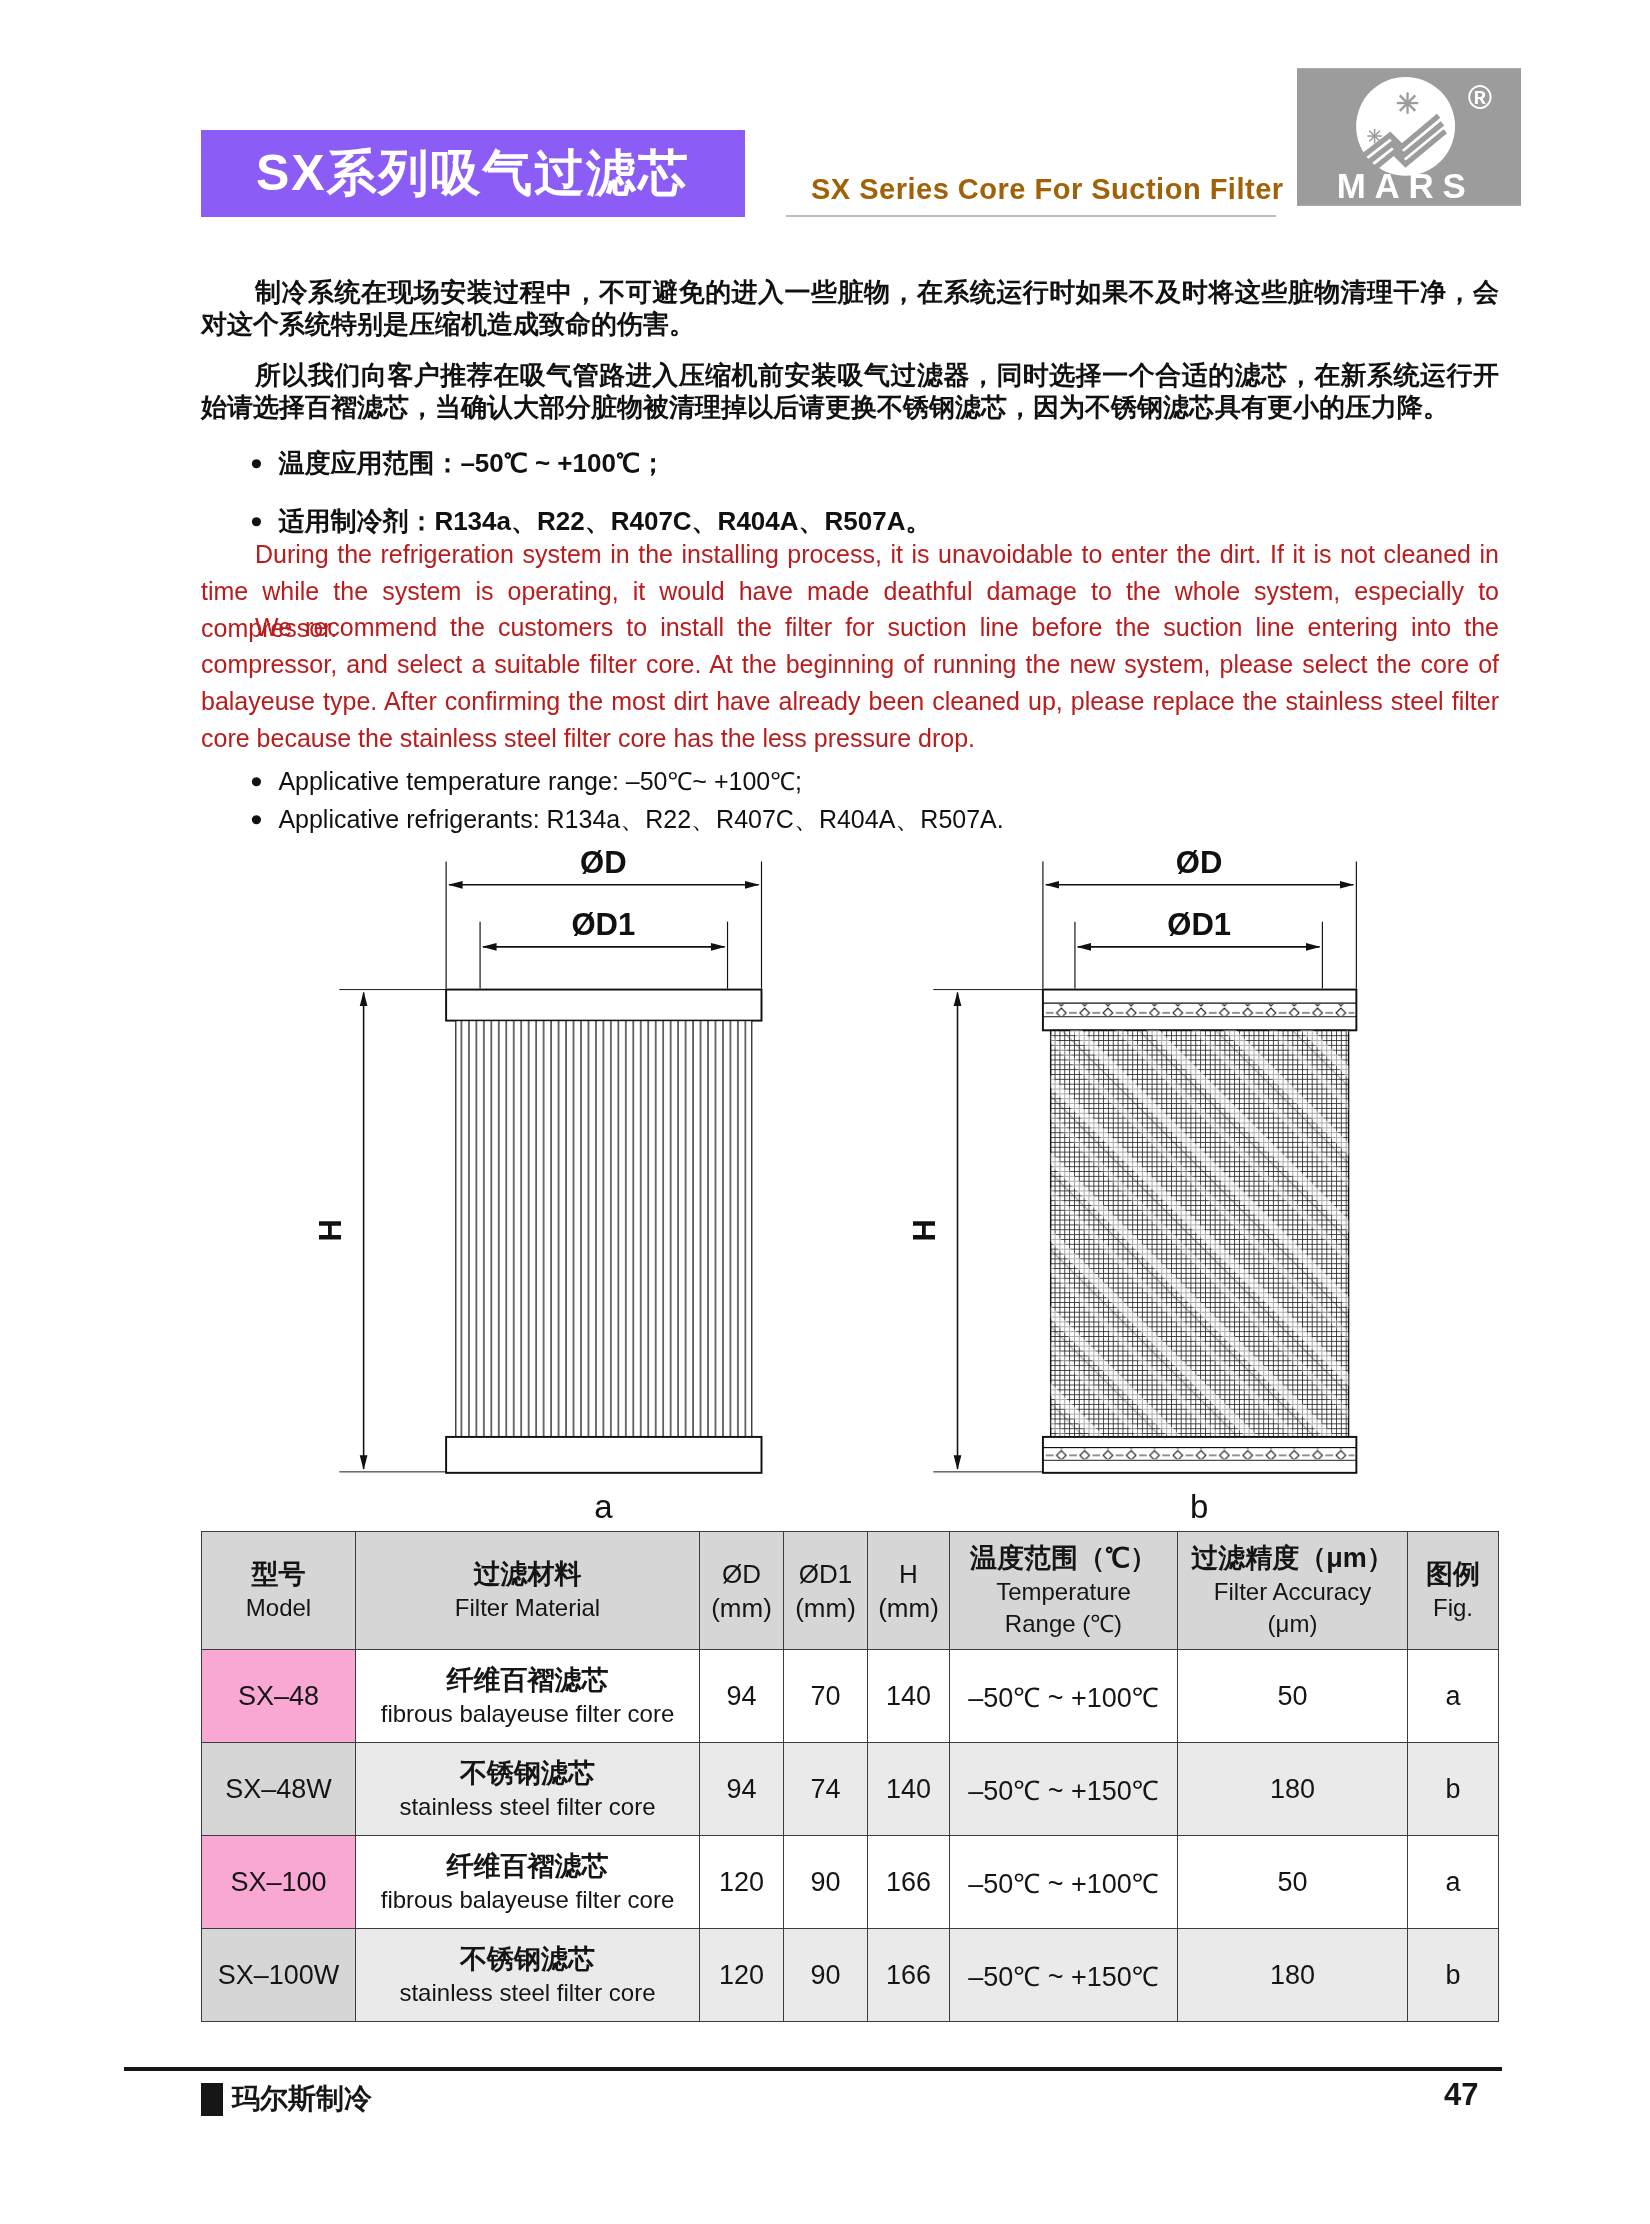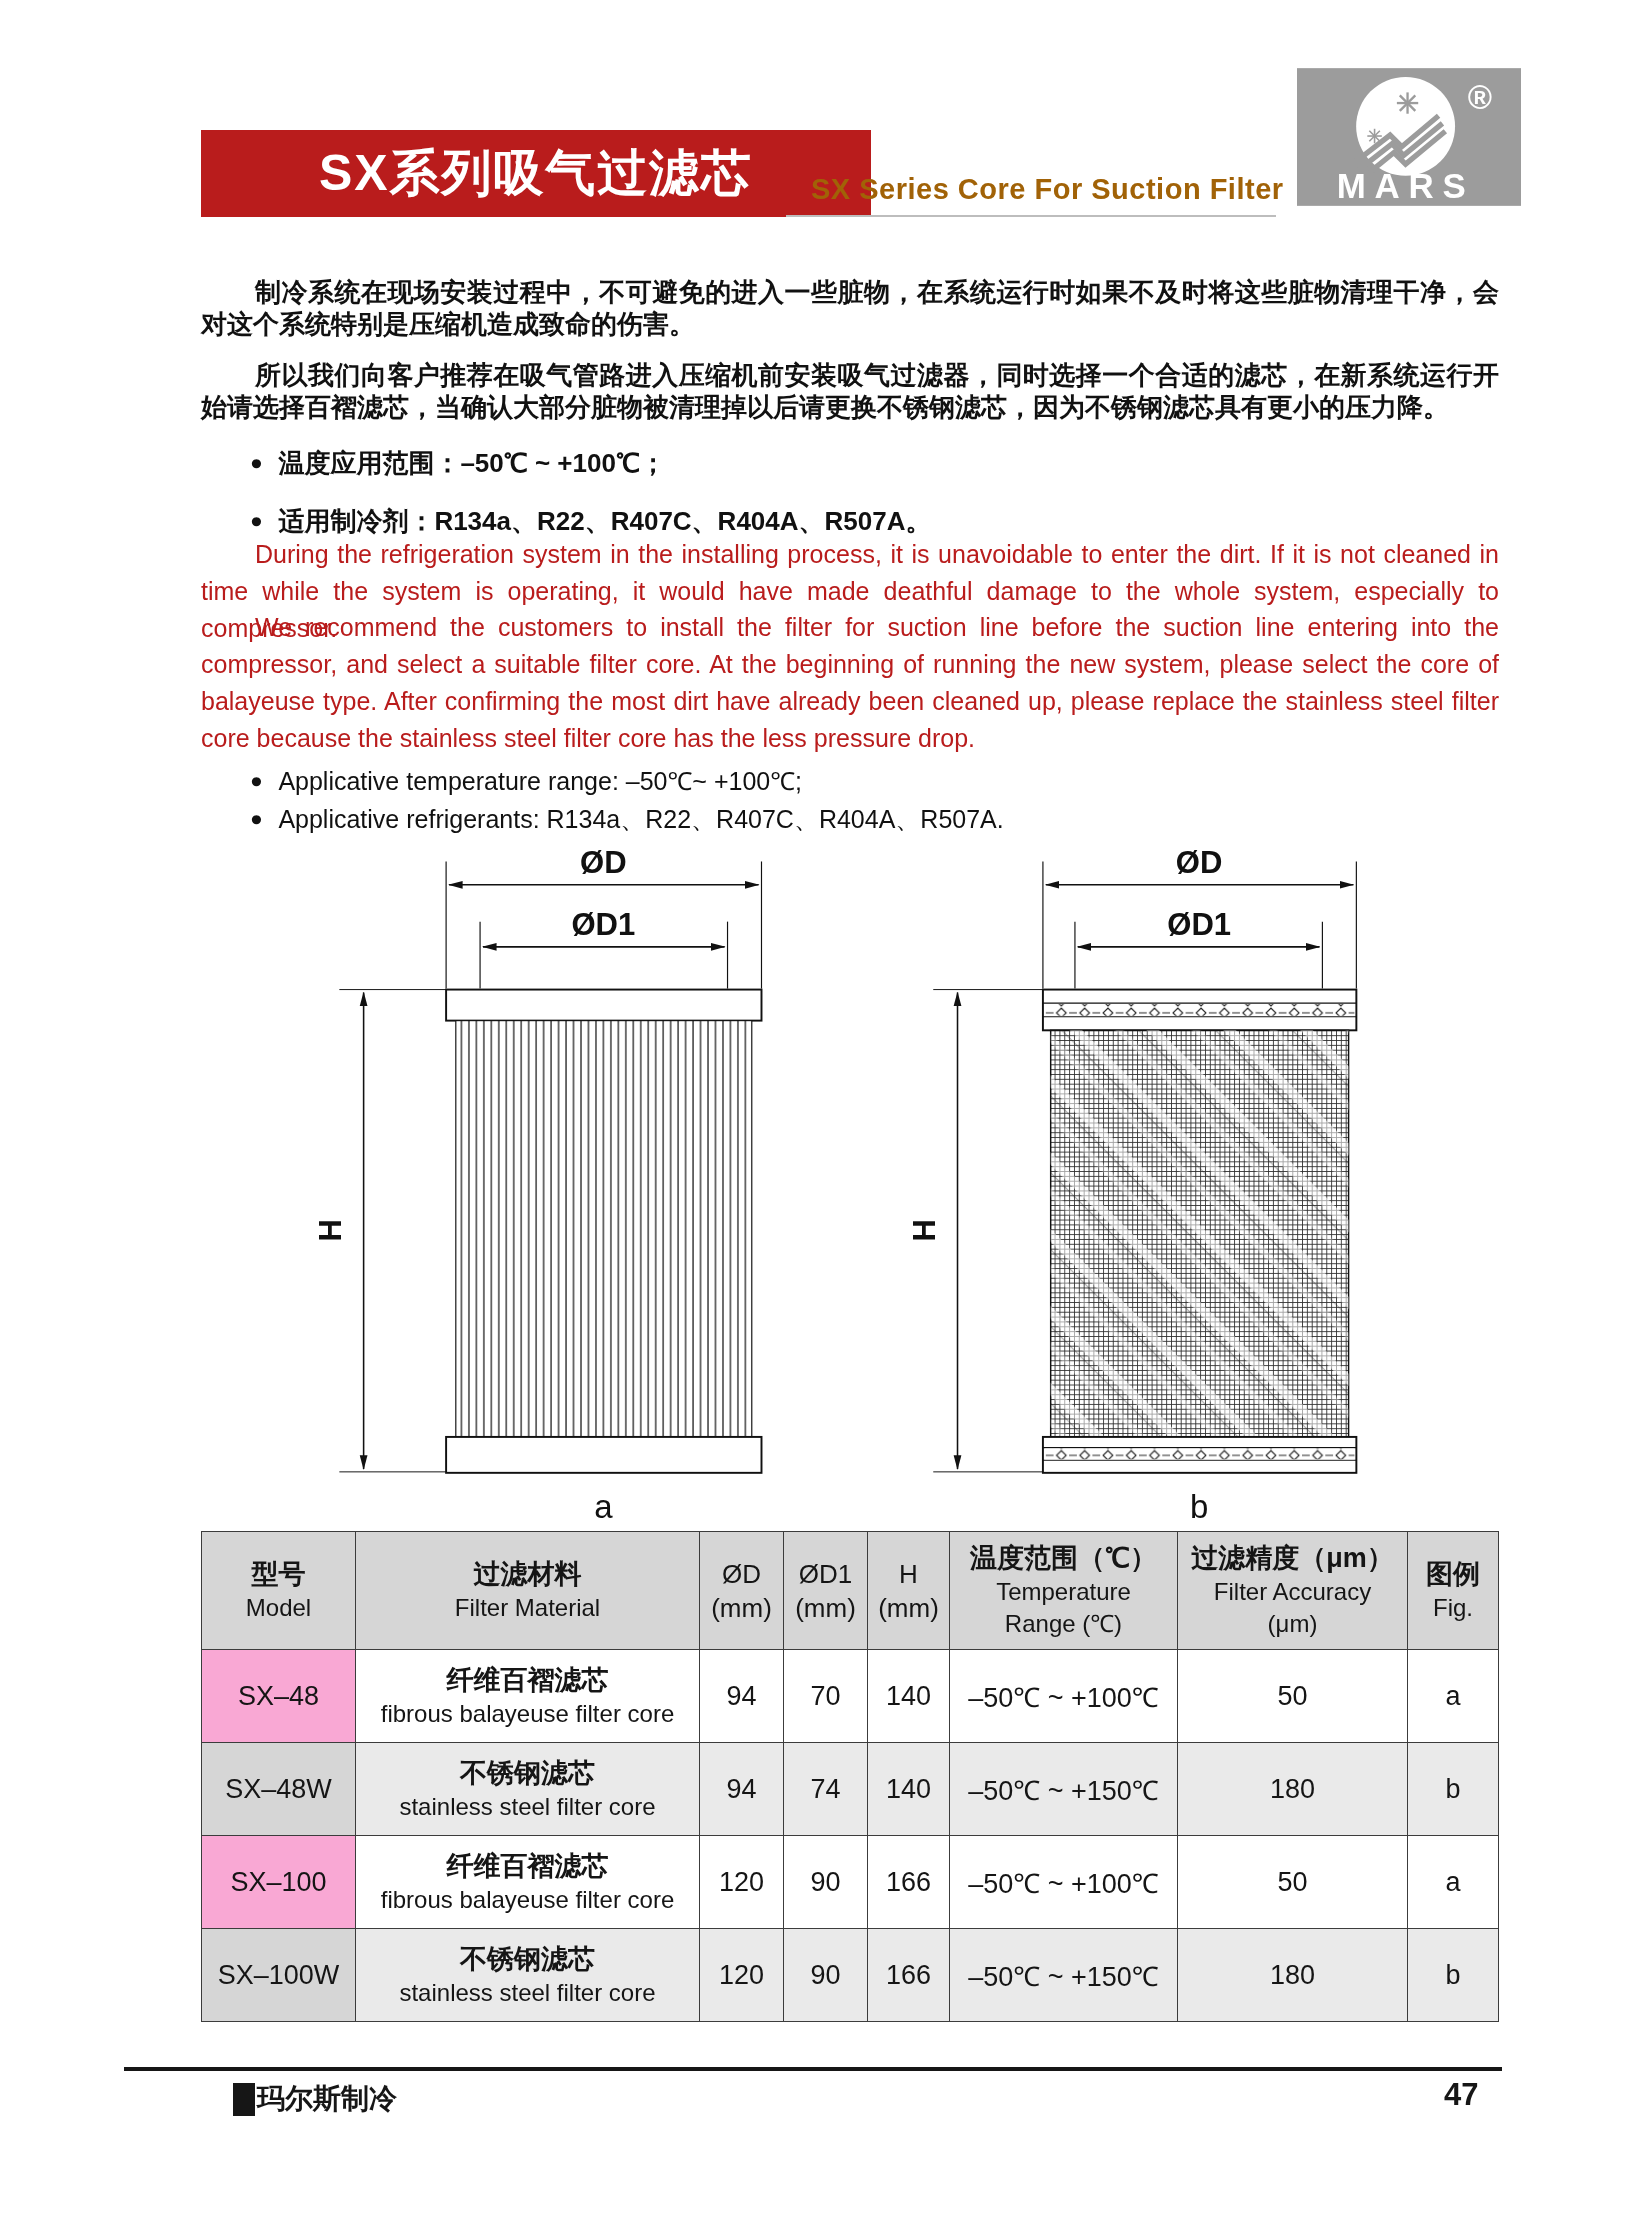--- a/index.html
+++ b/index.html
@@ -1,20 +1,20 @@
 <!DOCTYPE html>
 <html><head>
 <meta charset="utf-8">
 <style>
   * { margin:0; padding:0; box-sizing:border-box; }
   html,body { width:1651px; height:2224px; background:#ffffff; font-family:"Liberation Sans", sans-serif; color:#151515; }
   .page { position:relative; width:1651px; height:2224px; overflow:hidden; background:#fff; }
 
   
-  .banner { position:absolute; left:201px; top:130px; width:670px; height:87px; background:#b91c1c; display:flex; align-items:center; justify-content:center; }
+  .banner { position:absolute; left:201px; top:130px; width:544px; height:87px; background:#8b5cf6; display:flex; align-items:center; justify-content:center; }
   .banner-title { color:#fff; font-size:50px; font-weight:bold; letter-spacing:1.9px; white-space:nowrap; }
   .banner-sub { position:absolute; left:811px; top:173px; font-size:29px; font-weight:bold; color:#a16207; letter-spacing:0.5px; white-space:nowrap; }
   .header-rule { position:absolute; left:786px; top:215px; width:490px; height:1.9px; background:#bdbdbd; }
   .logo-box { position:absolute; left:1297px; top:68px; width:224px; height:138px; }
 
   
   .zh-p { position:absolute; left:201px; width:1298px; font-size:26px; line-height:32px; text-align:justify; text-indent:54px; color:#111; font-weight:600; }
   .en-p { position:absolute; left:201px; width:1298px; font-size:25px; line-height:37px; text-align:justify; text-indent:54px; color:#b91c1c; }
   .bullet { position:absolute; left:250px; font-size:26px; font-weight:600; color:#111; white-space:nowrap; }
   .bullet.en { font-size:25px; font-weight:normal; }
@@ -30,21 +30,21 @@
   table.spec tbody td { height:93px; }
   table.spec .zh { font-size:27px; font-weight:bold; line-height:35px; }
   table.spec .en { font-size:24px; font-weight:normal; line-height:32px; }
   table.spec .ln { font-size:26px; line-height:34px; }
   td.shade { background:#f9a8d4; }
   tr.alt td { background:#eaeaea; }
   tr.alt td.shade { background:#d6d6d6; }
 
   
   .footer-rule { position:absolute; left:124px; top:2067px; width:1378px; height:3.9px; background:#161616; }
-  .footer-left { position:absolute; left:201px; top:2080px; display:flex; align-items:center; gap:2px;margin-left:32px; }
+  .footer-left { position:absolute; left:201px; top:2080px; display:flex; align-items:center; gap:9px; }
   .footer-mark { width:22px; height:33px; background:#161616; }
   .footer-company { font-size:28px; font-weight:bold; color:#161616; }
   .footer-page { position:absolute; left:1444px; top:2077px; font-size:31px; font-weight:bold; color:#161616; }
 </style>
 </head>
 <body>
 
 <div class="page">
 
   <div class="banner">

